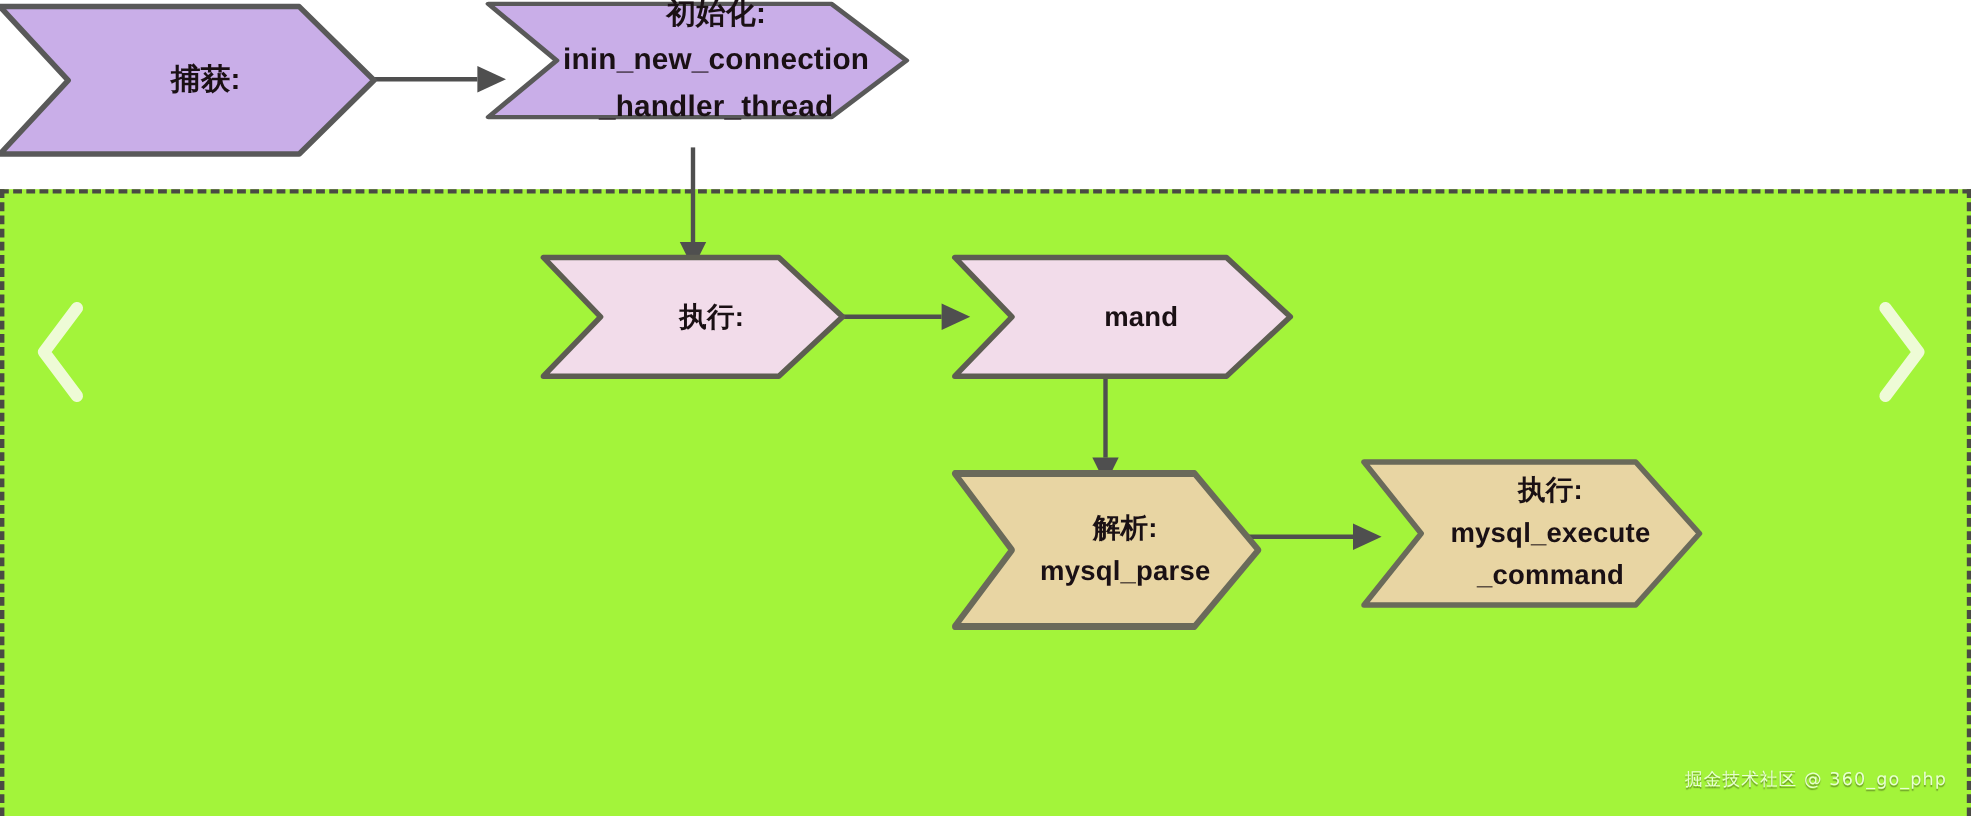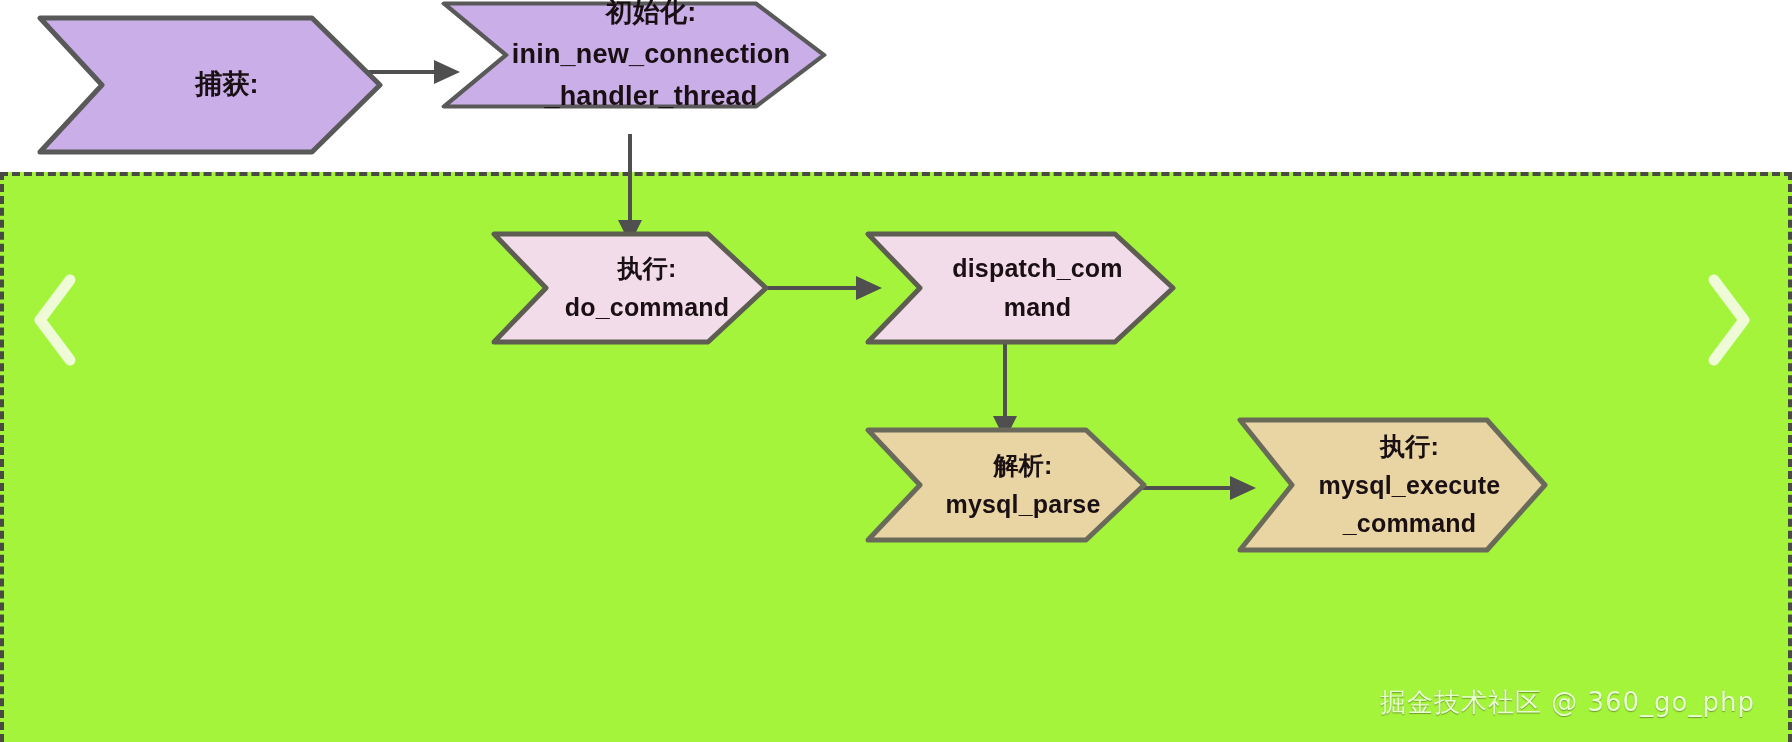--- a/index.html
+++ b/index.html
@@ -66,25 +66,25 @@
     color: #1a1014;
     letter-spacing: 0.2px;
     pointer-events: none;
     line-height: 1.55;
     padding-left: 34px;
     box-sizing: border-box;
   }
   .chev .lbl span { display: block; white-space: pre; }
 
   
-  #shape-capture        { left: 0px;    top: 16px;   width: 340px; height: 138px; margin-left: 40px; }
+  #shape-capture        { left: 0px;    top: 4px;   width: 340px; height: 138px; }
   #shape-init           { left: 444px;  top: 2px;   width: 380px; height: 106px; }
   #shape-do-command     { left: 494px;  top: 232px; width: 272px; height: 112px; }
   #shape-dispatch       { left: 868px;  top: 232px; width: 305px; height: 112px; }
-  #shape-parse          { left: 868px;  top: 428px; width: 276px; height: 114px; }
+  #shape-parse          { left: 868px;  top: 428px; width: 276px; height: 144px; }
   #shape-execute        { left: 1240px; top: 418px; width: 305px; height: 134px; }
 
   #shape-capture .lbl, #shape-init .lbl { font-size: 27px; }
   #shape-do-command .lbl, #shape-dispatch .lbl { font-size: 25px; }
   #shape-parse .lbl, #shape-execute .lbl { font-size: 25px; }
 
   
   .connector {
     position: absolute;
     overflow: visible;
@@ -92,23 +92,23 @@
   }
   #conn-capture-init  { left: 330px;  top: 50px;  width: 130px; height: 44px; }
   #conn-init-docmd    { left: 600px;  top: 134px; width: 60px;  height: 110px; }
   #conn-docmd-disp    { left: 752px;  top: 264px; width: 130px; height: 48px; }
   #conn-disp-parse    { left: 980px;  top: 336px; width: 50px;  height: 104px; }
   #conn-parse-exec    { left: 1130px; top: 464px; width: 126px; height: 48px; }
 
   
   #watermark {
     position: absolute;
-    right: 37px;
+    right: 22px;
     bottom: 22px;
-    font-size: 26px;
+    font-size: 16px;
     color: #e8ffd2;
     text-shadow: 0 1px 1px rgba(80,110,30,.65);
     letter-spacing: 1px;
     white-space: nowrap;
     font-family: "DejaVu Sans", "Liberation Sans", sans-serif;
   }
 </style>
 </head>
 <body>
 
@@ -171,30 +171,28 @@
       <span>_handler_thread</span>
     </div>
   </div>
 
   <div class="chev" id="shape-do-command">
     <svg viewBox="0 0 272 112" preserveAspectRatio="none">
       <polygon points="0,2 214,2 272,56 214,110 0,110 52,56" fill="#f2dcea" stroke="#5d5d52" stroke-width="5" stroke-linejoin="round"></polygon>
     </svg>
     <div class="lbl">
       <span>执行:</span>
-      <span>do_command</span>
     </div>
   </div>
 
   <div class="chev" id="shape-dispatch">
     <svg viewBox="0 0 305 112" preserveAspectRatio="none">
       <polygon points="0,2 247,2 305,56 247,110 0,110 52,56" fill="#f2dcea" stroke="#5d5d52" stroke-width="5" stroke-linejoin="round"></polygon>
     </svg>
     <div class="lbl">
-      <span>dispatch_com</span>
       <span>mand</span>
     </div>
   </div>
 
   <div class="chev" id="shape-parse">
     <svg viewBox="0 0 276 114" preserveAspectRatio="none">
       <polygon points="0,2 218,2 276,57 218,112 0,112 52,57" fill="#e8d5a3" stroke="#6a6a5a" stroke-width="5" stroke-linejoin="round"></polygon>
     </svg>
     <div class="lbl">
       <span>解析:</span>

